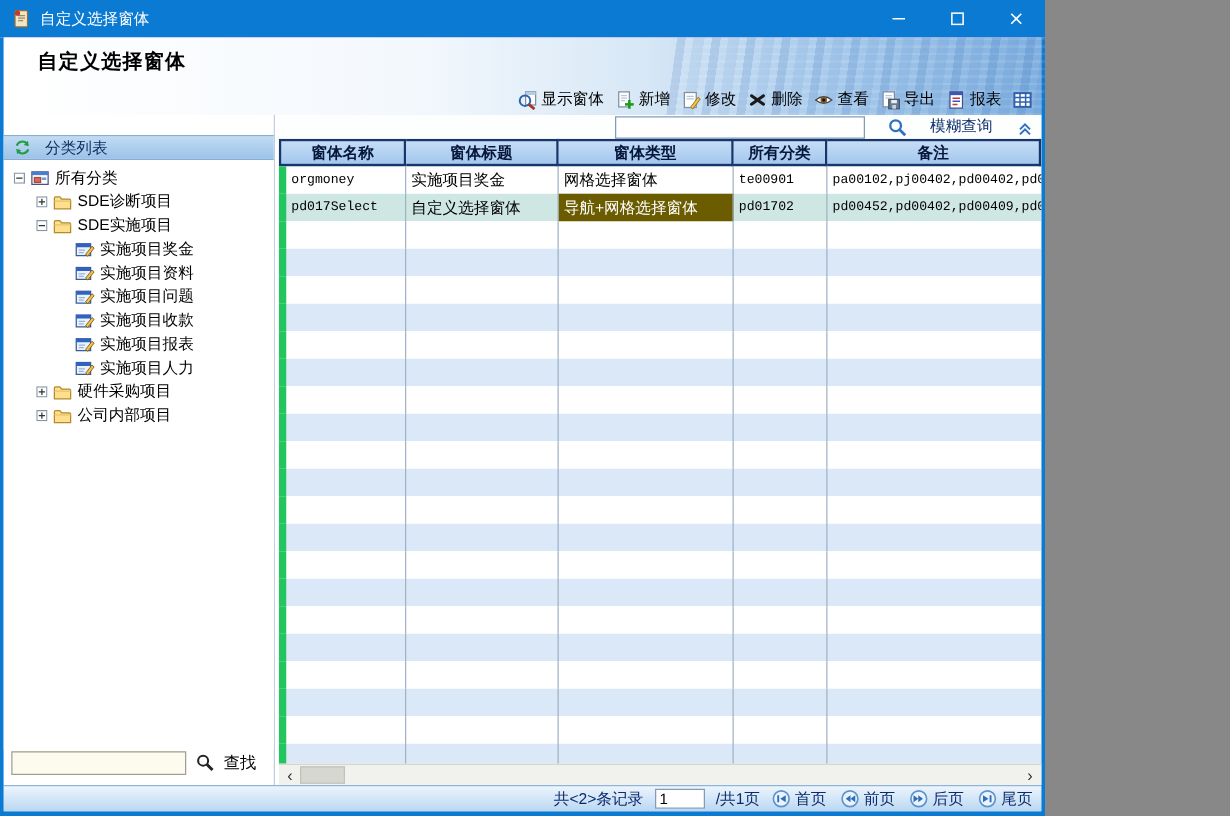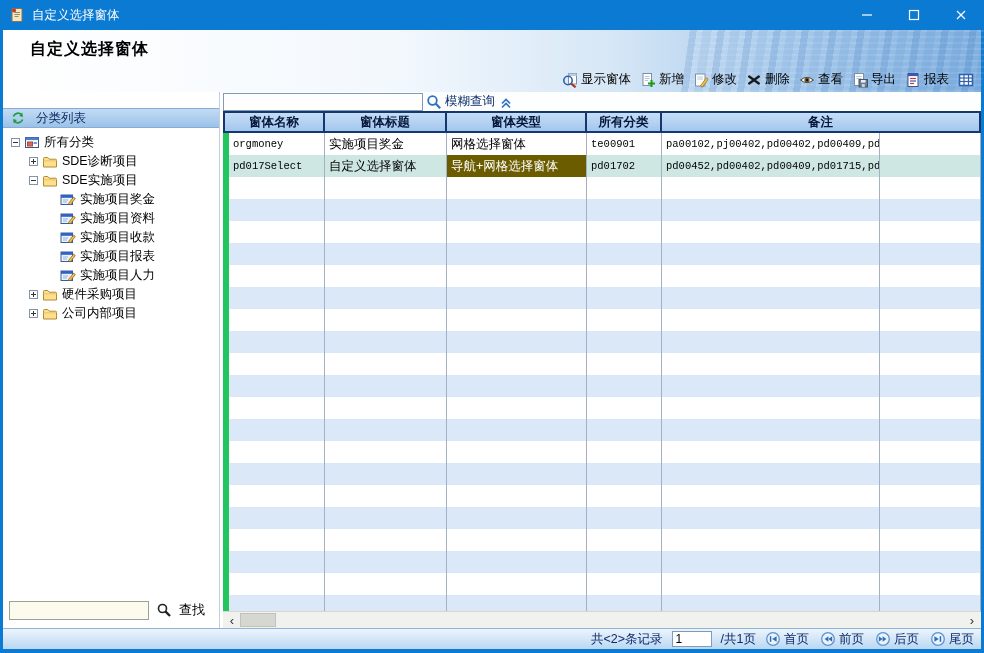--- a/index.html
+++ b/index.html
@@ -1,18 +1,18 @@
 <!DOCTYPE html>
 <html><head>
 <meta charset="utf-8">
 <style>
   * { box-sizing: border-box; margin: 0; padding: 0; }
   html,body { background:#888; }
   .win {
-    width: 984px; height: 653px; position: relative; overflow: hidden;
+    width: 836px; height: 653px; position: relative; overflow: hidden;
     font-family: "Liberation Sans", "DejaVu Sans", sans-serif;
     background: #6d28d9;
   }
   
   .titlebar { height: 30px; background:#0a7ad2; display:flex; align-items:center; color:#fff; }
   .app-ic { margin:0 7px 0 9px; display:flex; }
   .win-title { font-size:12.5px; }
   .wbtns { margin-left:auto; display:flex; height:100%; }
   .wbtn { width:47px; height:100%; display:flex; align-items:center; justify-content:center; }
   
@@ -38,21 +38,21 @@
   .tree-hdr { height:20px; flex:none; display:flex; align-items:center; gap:10px; padding-left:7px;
               background:linear-gradient(#c2dbf3,#9cc2e9); border-top:1px solid #86add6; border-bottom:1px solid #86add6;
               font-size:12.5px; color:#0b2a5e; }
   .tree { flex:1; overflow:hidden; padding-top:5px; background:#fff; }
   .tree-item { height:19px; display:flex; align-items:center; gap:4px; font-size:12.5px; color:#000; white-space:nowrap; cursor:default; }
   .find-row { height:28px; flex:none; display:flex; align-items:center; gap:7px; padding:0 4px 8px 6px; }
   .find-input { width:140px; height:19px; background:#fdfbee; border:1px solid #a0a090; font-size:12px; padding:0 3px; }
   .find-label { font-size:13px; color:#000; }
   
   .rightpane { flex:1; display:flex; flex-direction:column; min-width:0; }
-  .query-row { height:19px; flex:none; display:flex; align-items:center; gap:3px; padding-right:5px; background:#fdfefe; }
+  .query-row { height:19px; flex:none; display:flex; align-items:center; justify-content:flex-end; gap:18px; padding-right:5px; background:#fdfefe; }
   .query-input { width:200px; height:18px; border:1px solid #7f9db9; background:#fff; font-size:12px; padding:0 3px; }
   .query-label { font-size:12.5px; color:#10306e; }
   
   .grid { flex:1; overflow:hidden; min-height:0; }
   .gh-row { display:flex; height:22px; }
   .gh-cell { flex:none; background:linear-gradient(#c6ddf5,#a3c7ee); border-top:2px solid #16366e; border-bottom:2px solid #16366e;
              border-right:2px solid #16366e; font-size:12.5px; font-weight:bold; color:#06173c;
              display:flex; align-items:center; justify-content:center; overflow:hidden; white-space:nowrap; }
   .gh-cell:first-child { border-left:2px solid #16366e; }
   .gr-row { display:flex; height:22px; background:#fff; }
@@ -307,20 +307,32 @@
             <div class="tree-item" style="padding-left: 57px;">
               <span class="ic">
                 <svg width="16" height="16" viewBox="0 0 16 16">
                   <rect x="1" y="3" width="11.5" height="9.5" fill="#eaf2fc" stroke="#3a5a9a"></rect>
                   <rect x="1" y="3" width="11.5" height="2.8" fill="#2f62c4"></rect>
                   <line x1="3" y1="8" x2="8" y2="8" stroke="#9ab2d4"></line>
                   <line x1="3" y1="10" x2="7" y2="10" stroke="#9ab2d4"></line>
                   <path d="M8.5 11.5 L13.6 5 L15.3 6.5 L10.2 13 Z" fill="#f2c24a" stroke="#7a5a14" stroke-width="0.7"></path>
                 </svg>
               </span>
+              <span>实施项目问题</span>
+            </div>
+            <div class="tree-item" style="padding-left: 57px;">
+              <span class="ic">
+                <svg width="16" height="16" viewBox="0 0 16 16">
+                  <rect x="1" y="3" width="11.5" height="9.5" fill="#eaf2fc" stroke="#3a5a9a"></rect>
+                  <rect x="1" y="3" width="11.5" height="2.8" fill="#2f62c4"></rect>
+                  <line x1="3" y1="8" x2="8" y2="8" stroke="#9ab2d4"></line>
+                  <line x1="3" y1="10" x2="7" y2="10" stroke="#9ab2d4"></line>
+                  <path d="M8.5 11.5 L13.6 5 L15.3 6.5 L10.2 13 Z" fill="#f2c24a" stroke="#7a5a14" stroke-width="0.7"></path>
+                </svg>
+              </span>
               <span>实施项目收款</span>
             </div>
             <div class="tree-item" style="padding-left: 57px;">
               <span class="ic">
                 <svg width="16" height="16" viewBox="0 0 16 16">
                   <rect x="1" y="3" width="11.5" height="9.5" fill="#eaf2fc" stroke="#3a5a9a"></rect>
                   <rect x="1" y="3" width="11.5" height="2.8" fill="#2f62c4"></rect>
                   <line x1="3" y1="8" x2="8" y2="8" stroke="#9ab2d4"></line>
                   <line x1="3" y1="10" x2="7" y2="10" stroke="#9ab2d4"></line>
                   <path d="M8.5 11.5 L13.6 5 L15.3 6.5 L10.2 13 Z" fill="#f2c24a" stroke="#7a5a14" stroke-width="0.7"></path>

